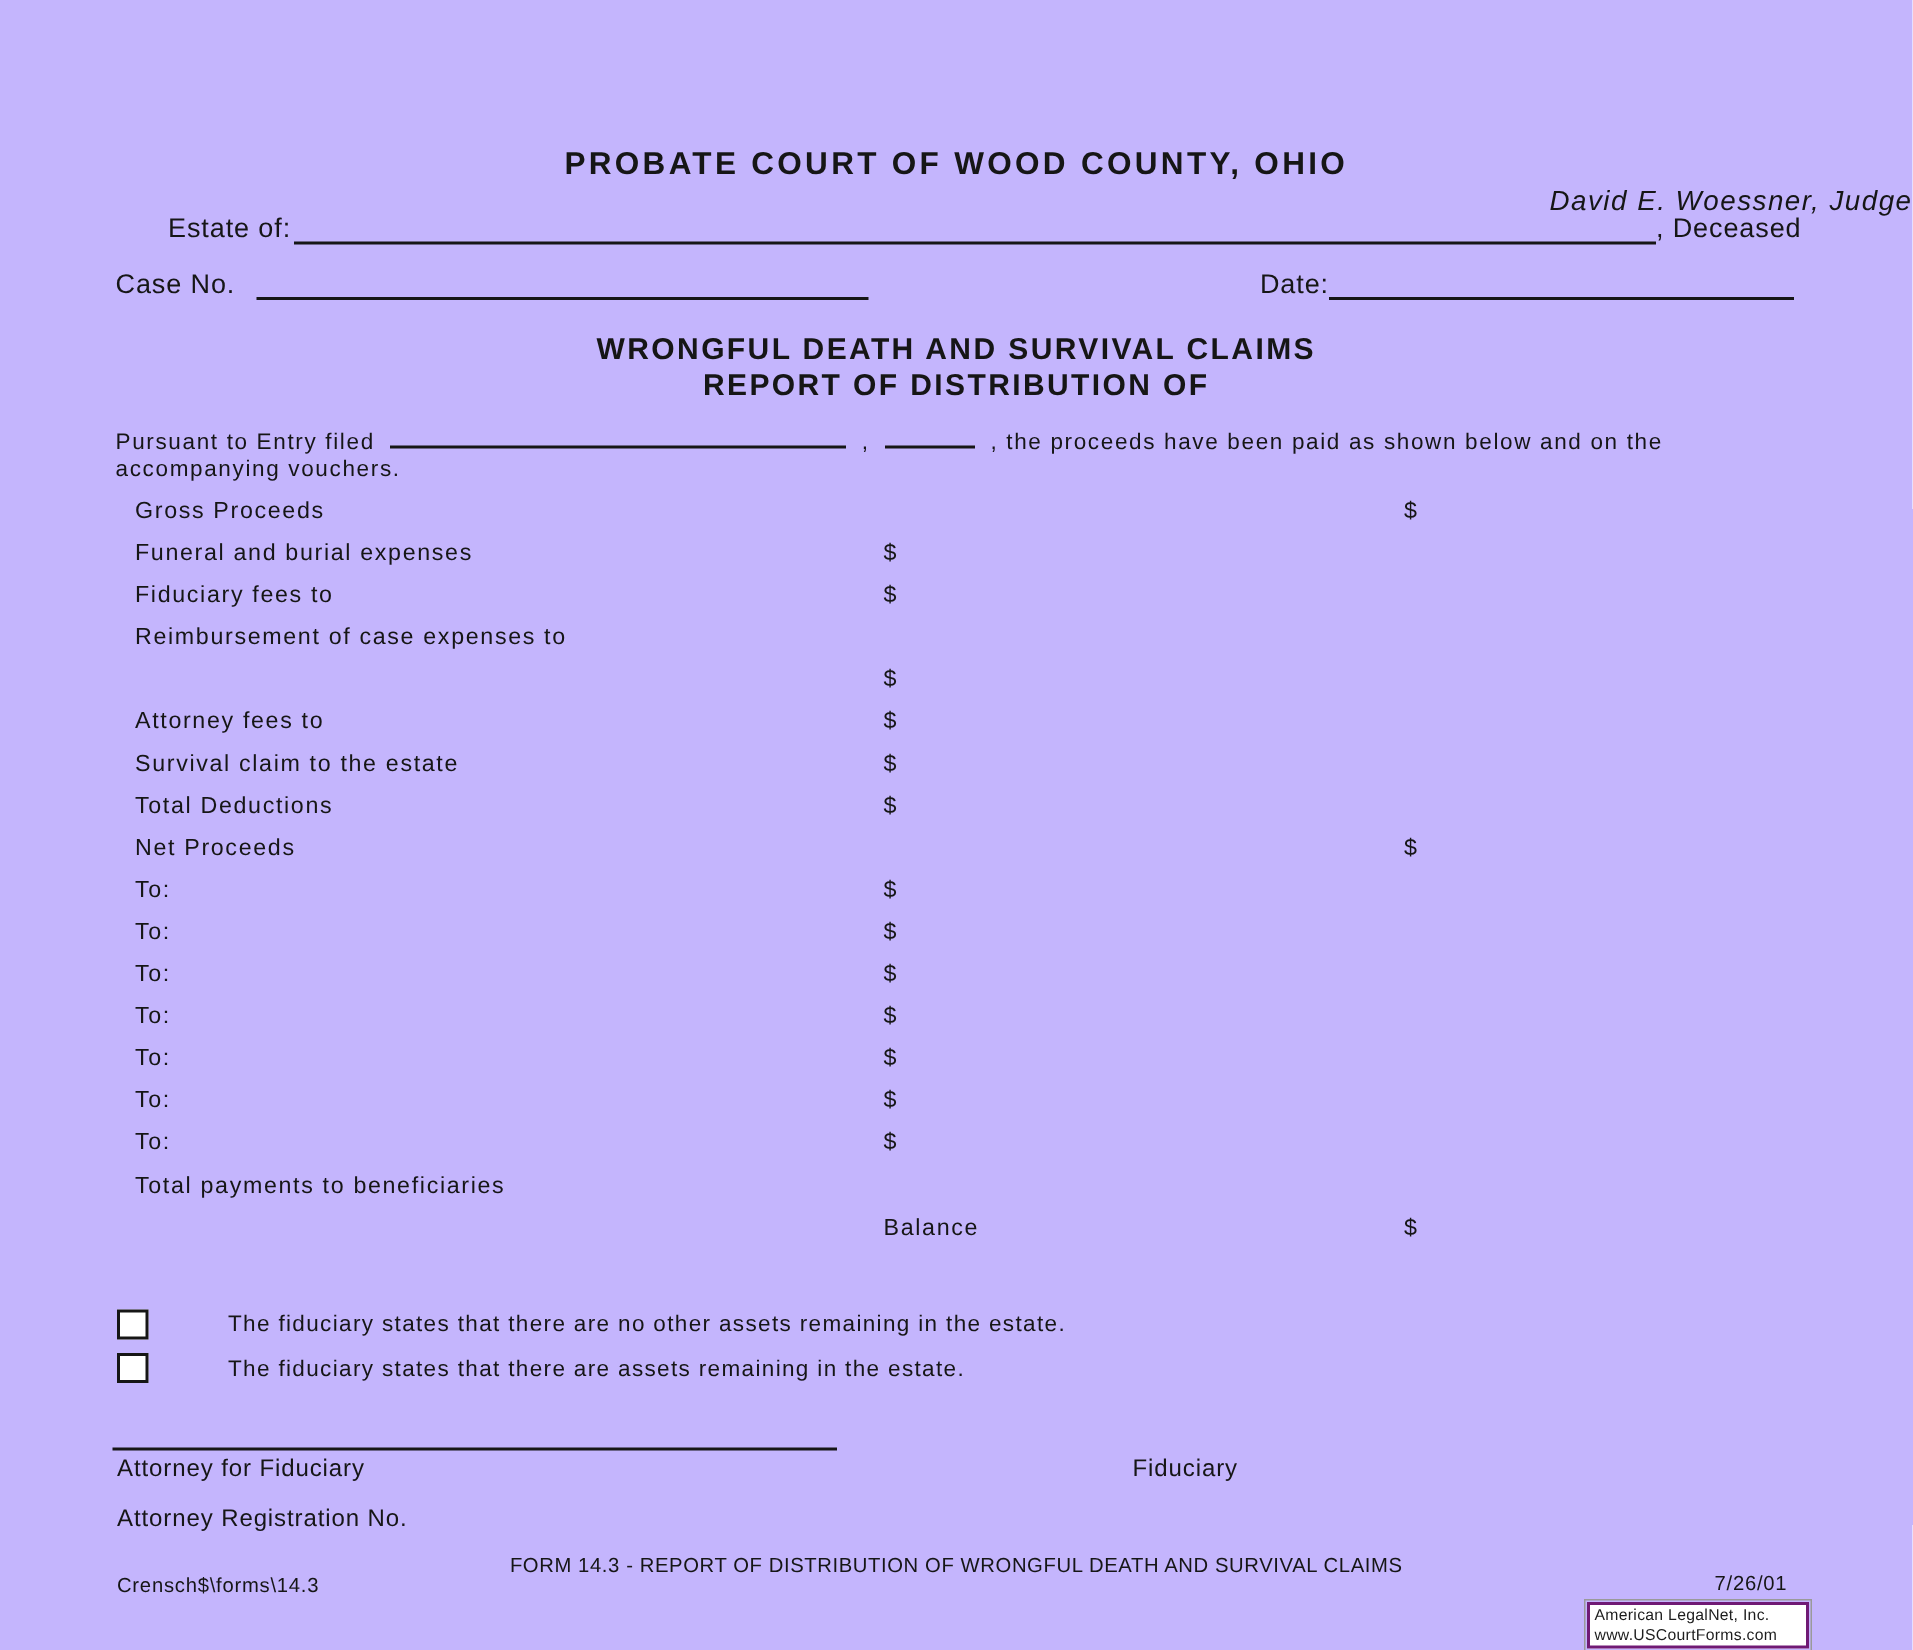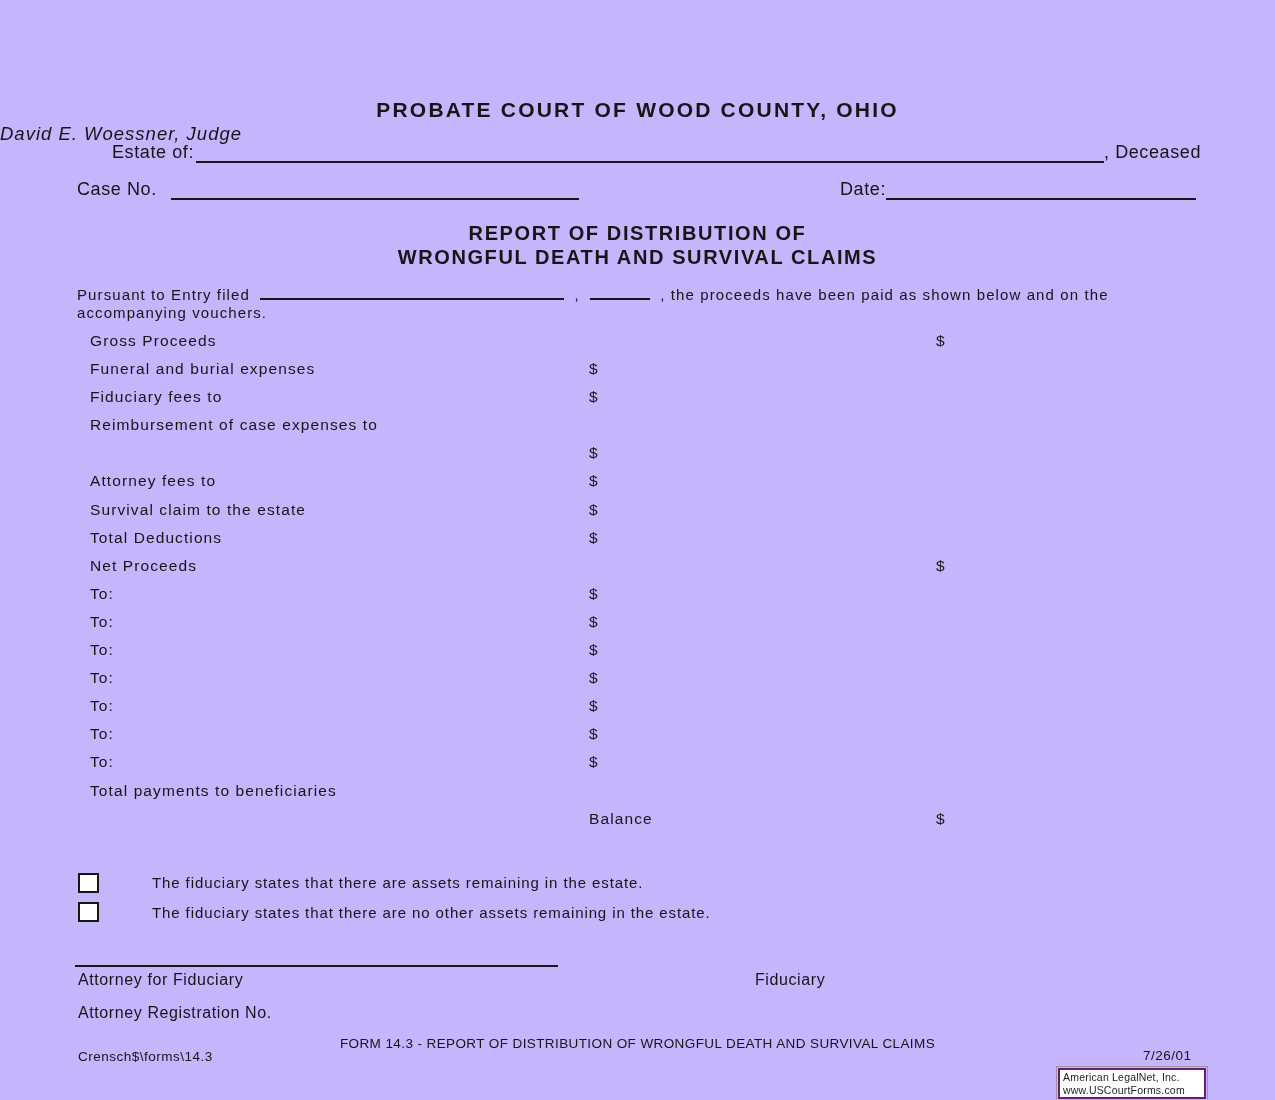--- a/index.html
+++ b/index.html
@@ -14,21 +14,21 @@
     overflow: hidden;
   }
 
   
   .court-title {
     position: absolute; top: 98px; left: 0; width: 100%;
     text-align: center; font-size: 21px; font-weight: bold; letter-spacing: 2.2px;
   }
   .judge-line {
     position: absolute; top: 123px; left: 0; width: 100%;
-    text-align: left; font-size: 18.5px; font-style: italic; letter-spacing: 1px;
+    text-align: right; font-size: 18.5px; font-style: italic; letter-spacing: 1px;
   }
 
   .estate-line {
     position: absolute; top: 142px; left: 77px; right: 74px;
     display: flex; align-items: flex-end; font-size: 18px; margin-left: 35px;
   }
   .case-line {
     position: absolute; top: 179px; left: 77px; right: 79px;
     display: flex; align-items: flex-end; font-size: 18px;
   }
@@ -104,22 +104,22 @@
 
   <div class="case-line">
     <span>Case No.</span>
     <span class="fill fill-case"></span>
     <span class="spacer"></span>
     <span>Date:</span>
     <span class="fill fill-date"></span>
   </div>
 
   <div class="form-title">
+    <div>WRONGFUL DEATH AND SURVIVAL CLAIMS</div>
     <div>REPORT OF DISTRIBUTION OF</div>
-    <div>WRONGFUL DEATH AND SURVIVAL CLAIMS</div>
   </div>
 
   <div class="intro">
     <span>Pursuant to Entry filed</span>
     <span class="ifill ifill-entry"></span>
     <span>,</span>
     <span class="ifill ifill-year"></span>
     <span>, the proceeds have been paid as shown below and on the accompanying vouchers.</span>
   </div>
 
@@ -212,25 +212,25 @@
       <div class="li-row">
       <span class="li-label at-mid">Balance</span>
       <span class="d-mid"></span>
       <span class="d-right">$</span>
     </div>
     </div>
 
   <div class="checks">
     <div class="check-row">
       <span class="checkbox"></span>
-      <span class="check-text">The fiduciary states that there are assets remaining in the estate.</span>
+      <span class="check-text">The fiduciary states that there are no other assets remaining in the estate.</span>
     </div>
     <div class="check-row">
       <span class="checkbox"></span>
-      <span class="check-text">The fiduciary states that there are no other assets remaining in the estate.</span>
+      <span class="check-text">The fiduciary states that there are assets remaining in the estate.</span>
     </div>
   </div>
 
   <div class="sig-line"></div>
   <div class="sig-attorney">Attorney for Fiduciary</div>
   <div class="sig-fiduciary">Fiduciary</div>
   <div class="sig-reg">Attorney Registration No.</div>
 
   <div class="footer-form">FORM 14.3 - REPORT OF DISTRIBUTION OF WRONGFUL DEATH AND SURVIVAL CLAIMS</div>
   <div class="footer-file">Crensch$\forms\14.3</div>

